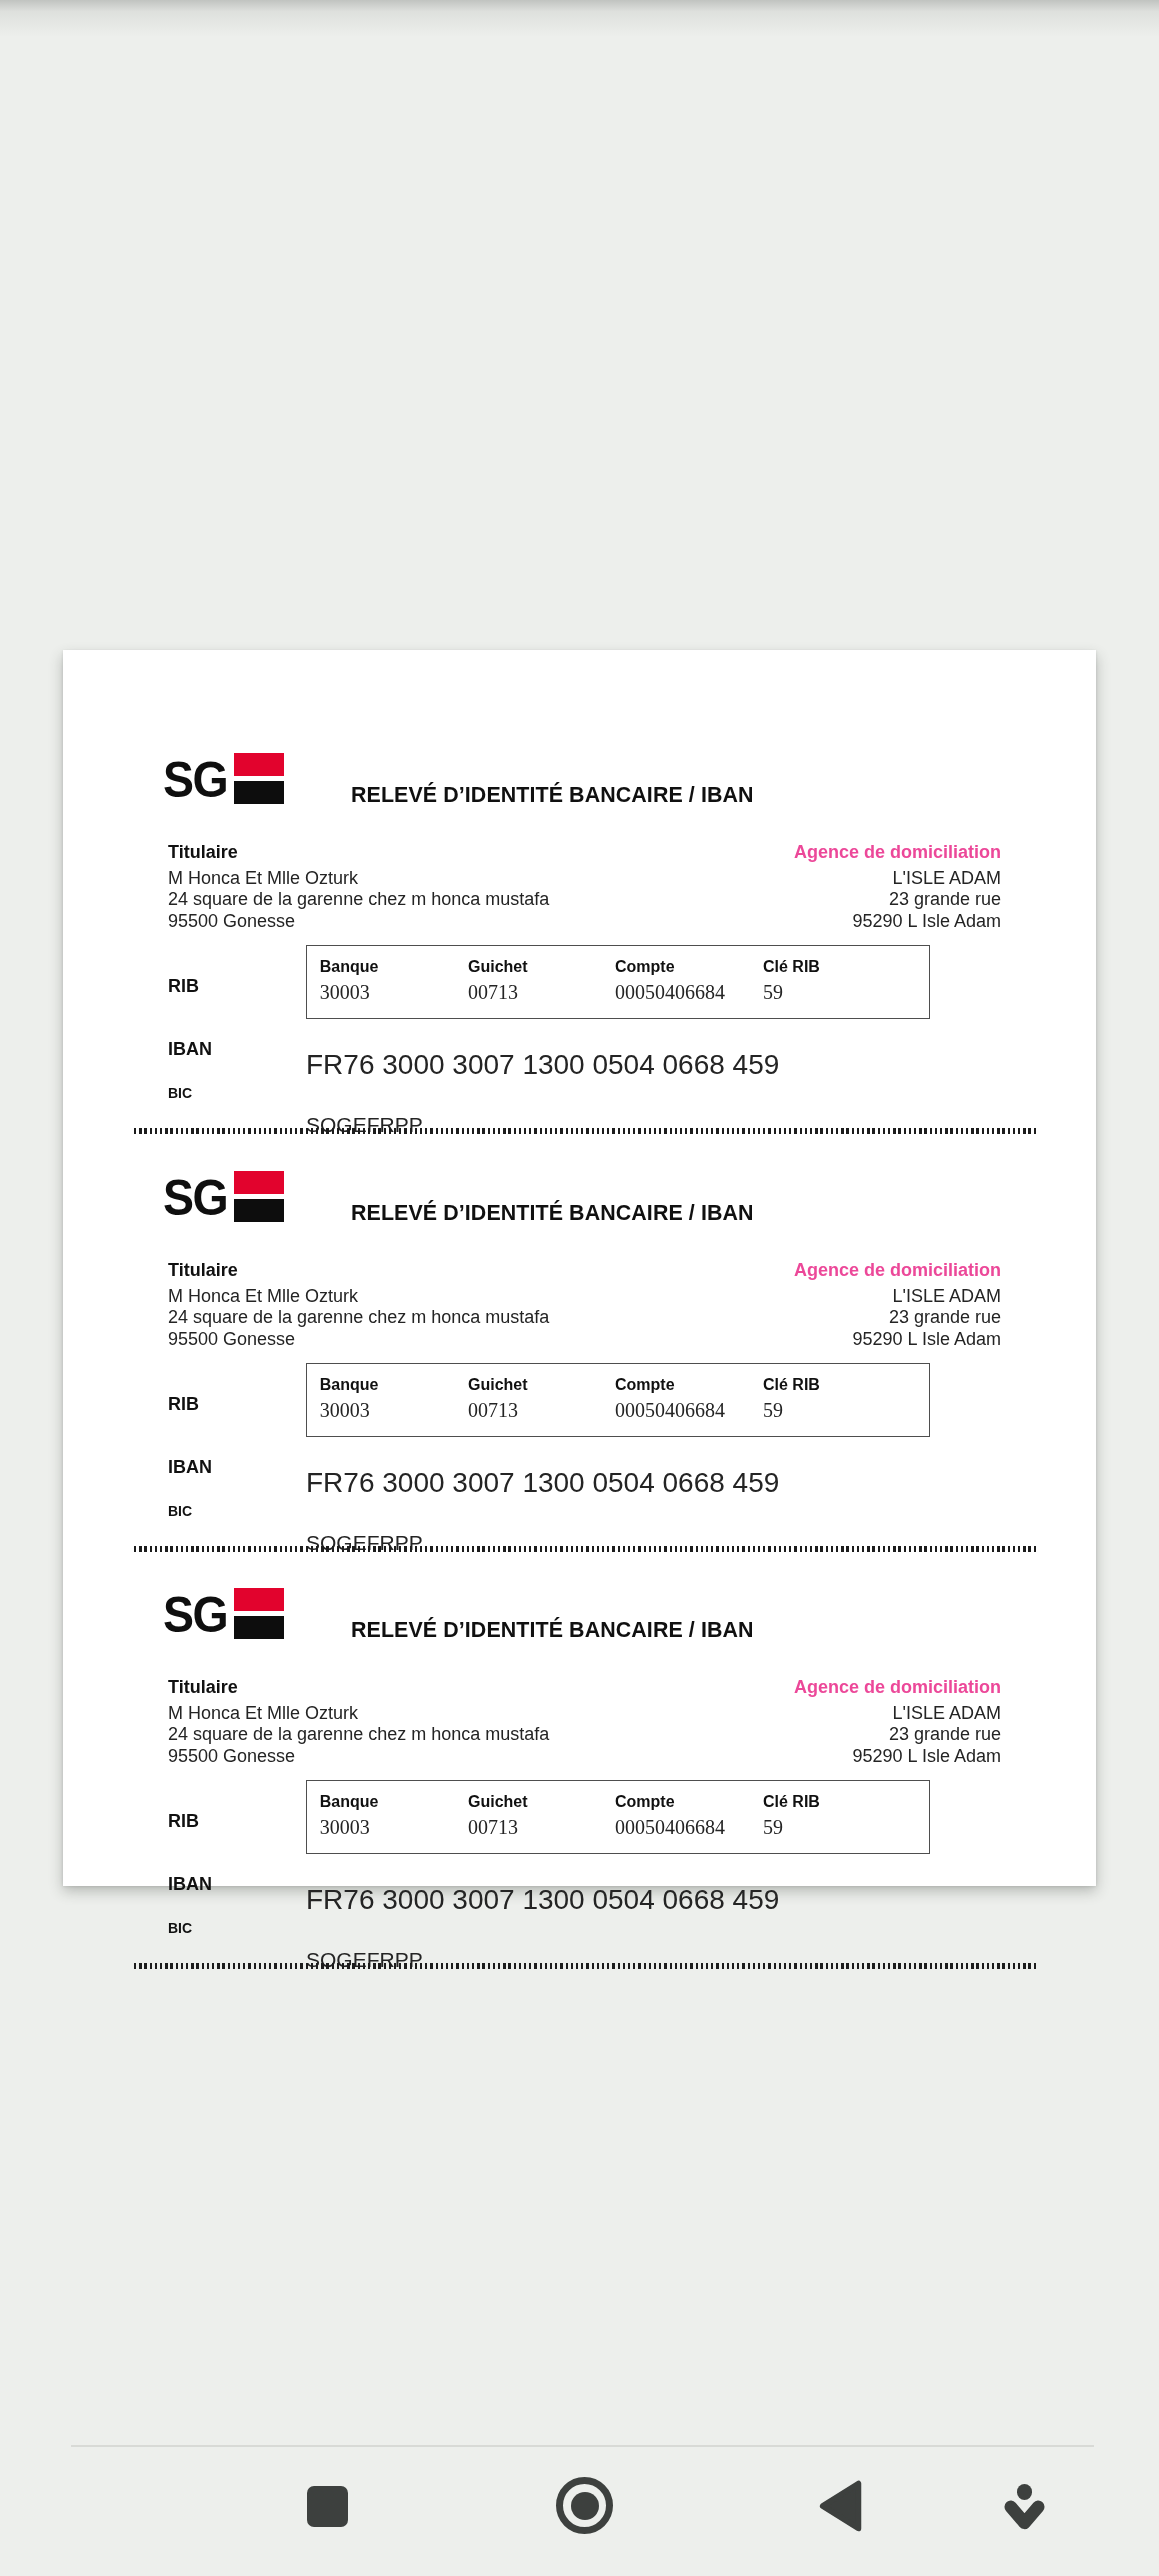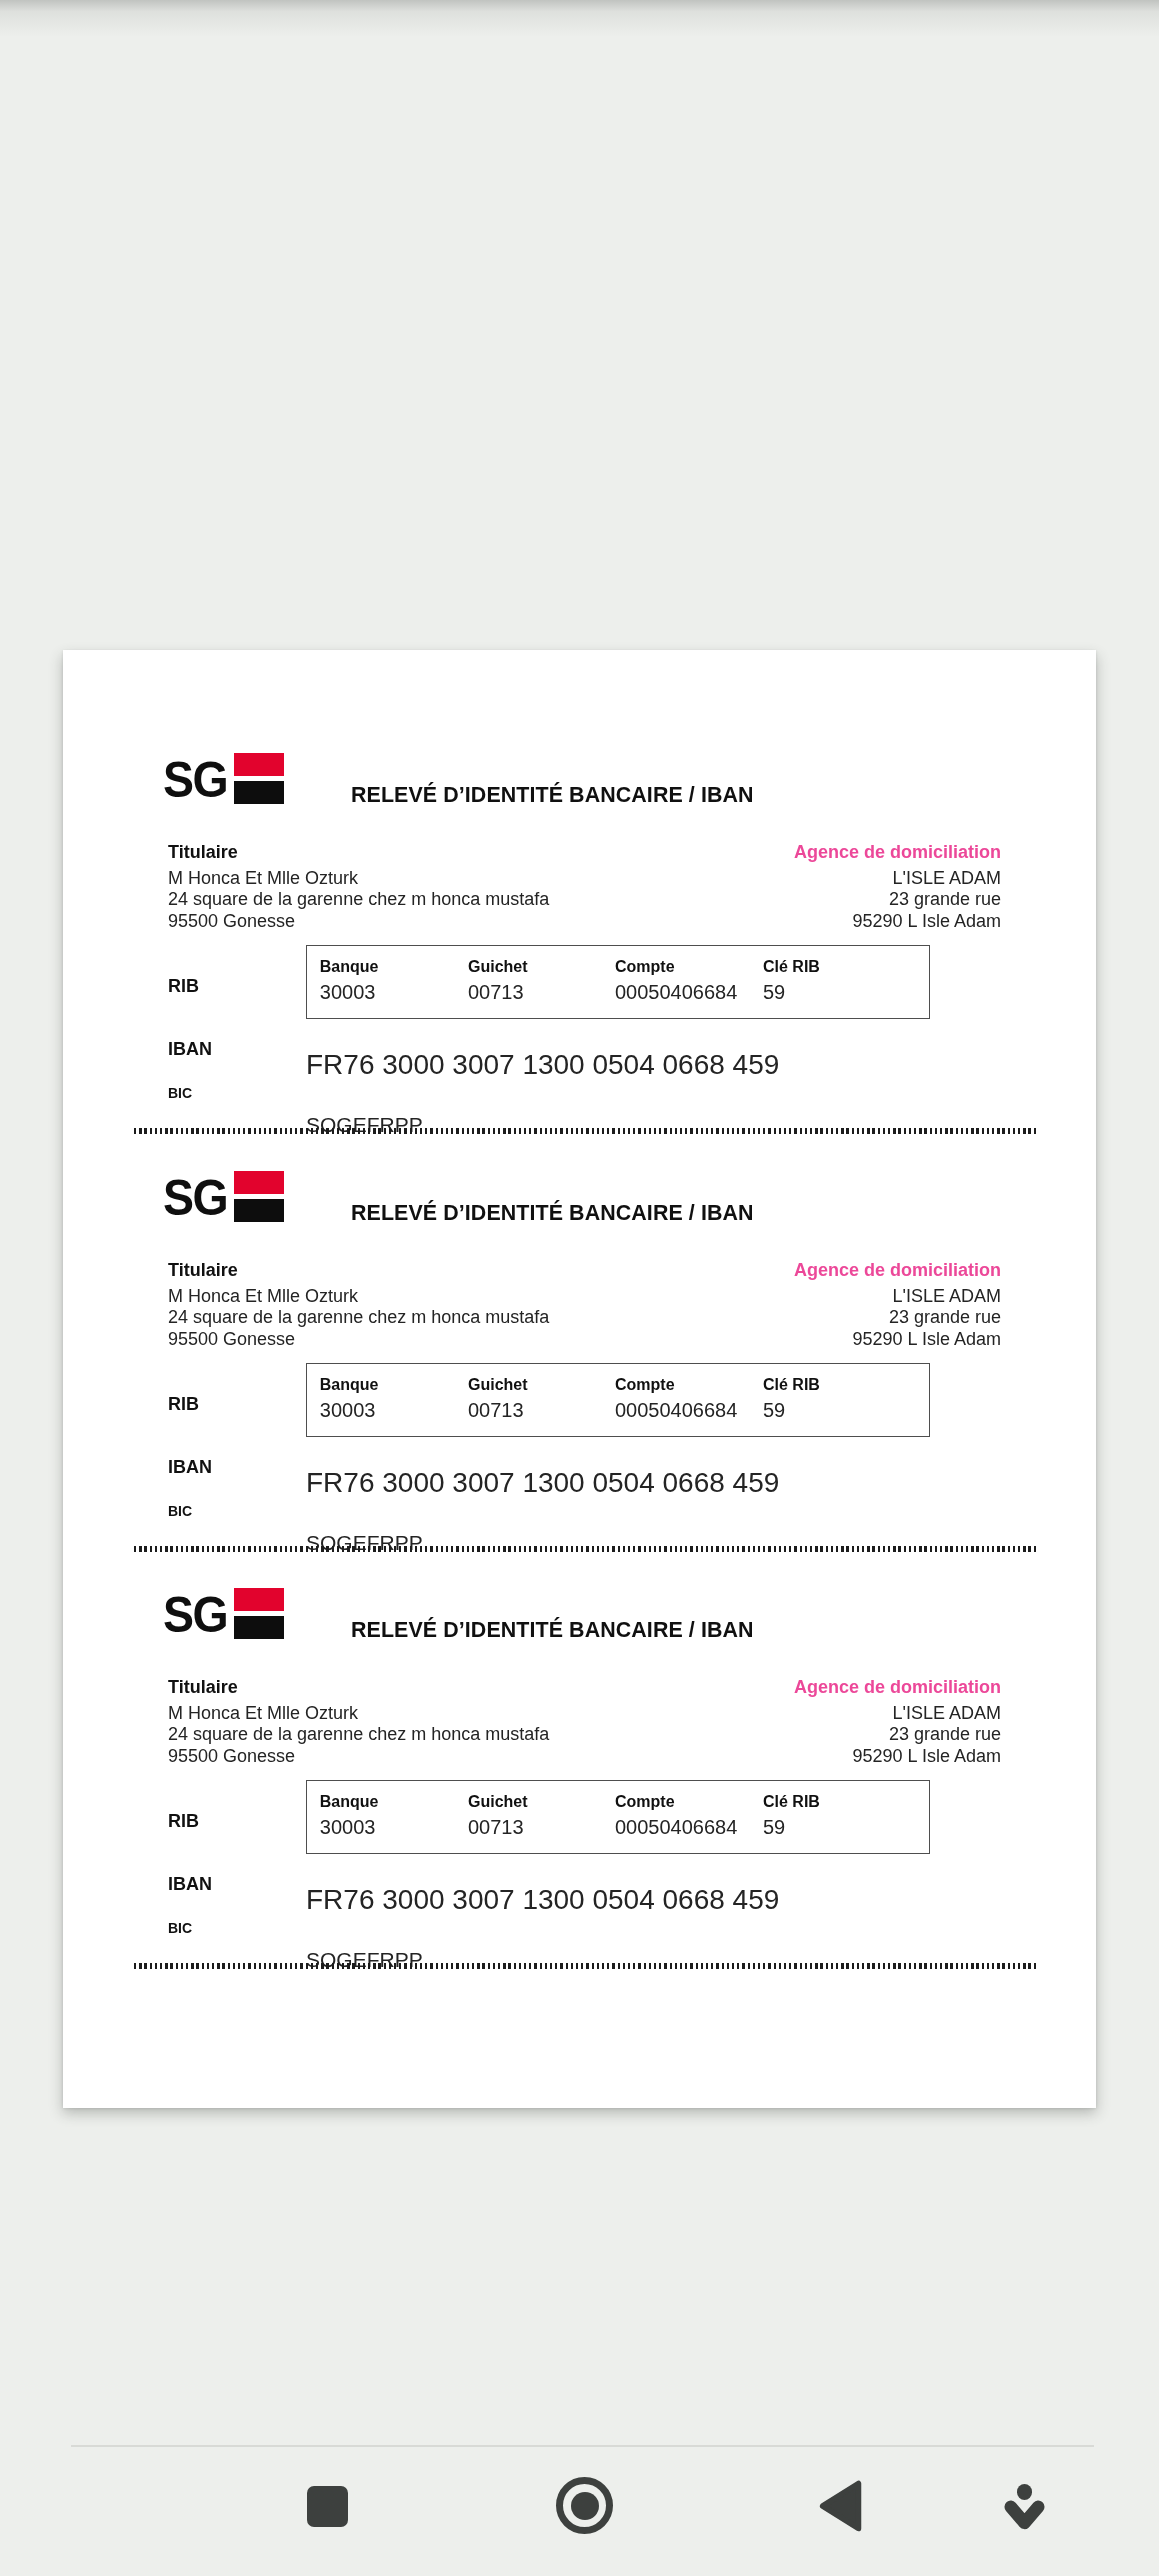--- a/index.html
+++ b/index.html
@@ -15,21 +15,21 @@
   .top-shade{
     position:absolute;left:0;top:0;width:100%;height:37px;
     background:linear-gradient(to bottom,
       rgba(90,95,90,0.30) 0px,
       rgba(90,95,90,0.10) 11.6px,
       rgba(90,95,90,0.00) 37px);
   }
   
   .page{
     position:absolute;left:63px;top:650px;
-    width:1033px;height:1458px;
+    width:1033px;height:1236px;
     background:#ffffff;
     box-shadow:0 5.8px 12.8px rgba(50,55,50,0.30), 0 1.2px 2.9px rgba(50,55,50,0.15);
   }
   .section{position:absolute;left:0;width:100%;height:417px;}
 
   
   .sg-logo{position:absolute;left:100px;top:0;width:122px;height:60px;}
   .sg-text{
     position:absolute;left:0;top:8px;
     font-size:50px;line-height:50px;font-weight:700;
@@ -52,21 +52,21 @@
   .agency-label{position:absolute;right:95px;top:95px;font-size:18px;font-weight:700;color:#ec4899;}
   .agency-lines{position:absolute;right:95px;top:121px;font-size:18px;line-height:21.4px;color:#242424;text-align:right;}
 
   .rib-label{position:absolute;left:105px;top:229px;font-size:18px;font-weight:700;color:#111;}
   .rib-box{
     position:absolute;left:243px;top:198px;width:622px;height:72px;
     border:1.7px solid #4e4e4e;background:#fff;
   }
   .rib-col{position:absolute;top:11.6px;}
   .rib-col .h{font-size:16px;font-weight:700;color:#111;}
-  .rib-col .v{font-size:20px;color:#242424;margin-top:5.2px;}
+  .rib-col .v{font-size:20px;color:#242424;margin-top:5.2px;font-family:Liberation Serif, serif;}
   .col0{left:12.8px;} .col1{left:161px;} .col2{left:308px;} .col3{left:456px;}
 
   .iban-label{position:absolute;left:105px;top:292px;font-size:18px;font-weight:700;color:#111;}
   .iban-value{position:absolute;left:243px;top:302px;font-size:28px;color:#242424;white-space:nowrap;}
   .bic-label{position:absolute;left:105px;top:338px;font-size:14px;font-weight:700;color:#111;}
   .bic-value{position:absolute;left:243px;top:334px;font-size:21px;color:#242424;margin-top:32px;}
 
   .cut-line{
     position:absolute;left:71px;top:381px;width:903px;height:6.4px;
     background:repeating-linear-gradient(90deg,#1c1c1c 0 2.3px,transparent 2.3px 5.2px);

